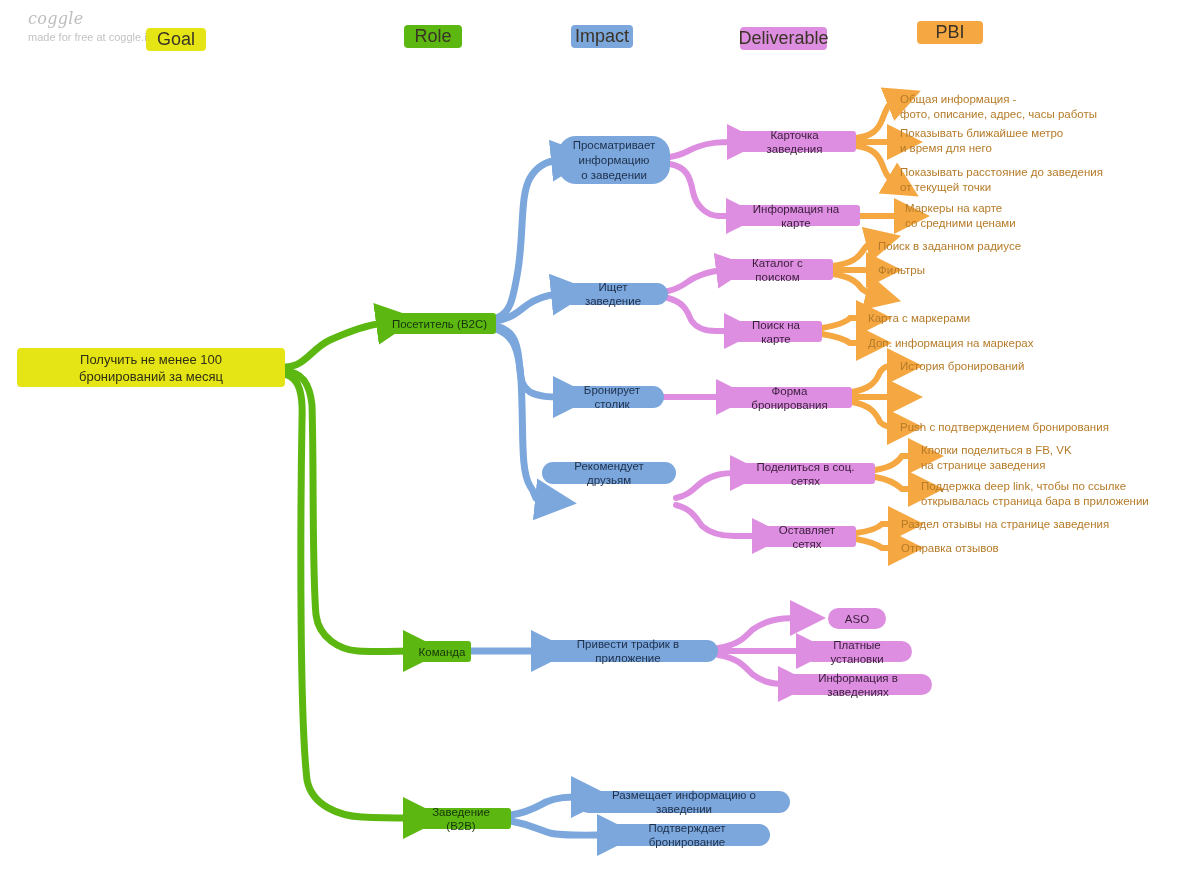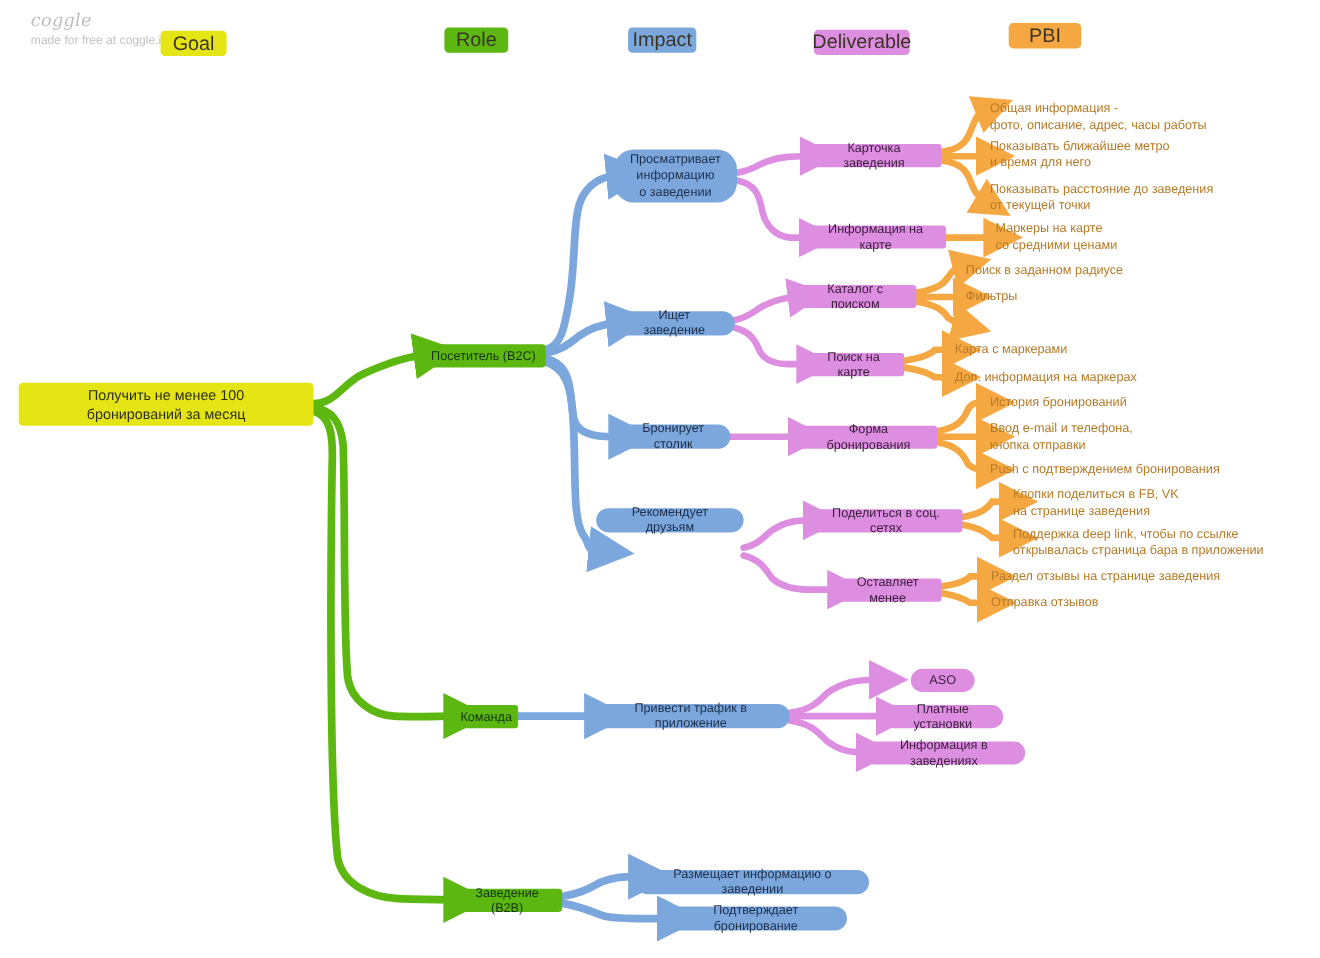--- a/index.html
+++ b/index.html
@@ -177,26 +177,24 @@
   <div class="node n-deliv" style="left:730px;top:321px;width:92px;height:21px;">Поиск на карте</div>
 
   <div class="n-pbi" style="position:absolute;left:878px;top:239px;width:290px;">Поиск в заданном радиусе</div>
   <div class="n-pbi" style="position:absolute;left:878px;top:263px;width:290px;">Фильтры</div>
 
   <div class="n-pbi" style="position:absolute;left:868px;top:311px;width:300px;">Карта с маркерами</div>
   <div class="n-pbi" style="position:absolute;left:868px;top:336px;width:300px;">Доп. информация на маркерах</div>
 
   <div class="node n-deliv" style="left:727px;top:387px;width:125px;height:21px;">Форма бронирования</div>
   <div class="n-pbi" style="position:absolute;left:900px;top:359px;width:300px;">История бронирований</div>
-  <div class="n-pbi" style="position:absolute;left:900px;top:383px;width:300px;">Ввод e-mail и телефона,
-кнопка отправки</div>
   <div class="n-pbi" style="position:absolute;left:900px;top:420px;width:300px;">Push с подтверждением бронирования</div>
 
   <div class="node n-deliv" style="left:736px;top:463px;width:139px;height:21px;">Поделиться в соц. сетях</div>
-  <div class="node n-deliv" style="left:758px;top:526px;width:98px;height:21px;">Оставляет менее</div>
+  <div class="node n-deliv" style="left:758px;top:526px;width:98px;height:21px;">Оставляет сетях</div>
 
   <div class="n-pbi" style="position:absolute;left:921px;top:443px;width:300px;">Кпопки поделиться в FB, VK
 на странице заведения</div>
   <div class="n-pbi" style="position:absolute;left:921px;top:479px;width:300px;">Поддержка deep link, чтобы по ссылке
 открывалась страница бара в приложении</div>
   <div class="n-pbi" style="position:absolute;left:901px;top:517px;width:300px;">Раздел отзывы на странице заведения</div>
   <div class="n-pbi" style="position:absolute;left:901px;top:541px;width:300px;">Отправка отзывов</div>
 
   <div class="node n-role" style="left:413px;top:641px;width:58px;height:21px;">Команда</div>
   <div class="node n-impact" style="left:538px;top:640px;width:180px;height:22px;">Привести трафик в приложение</div>

